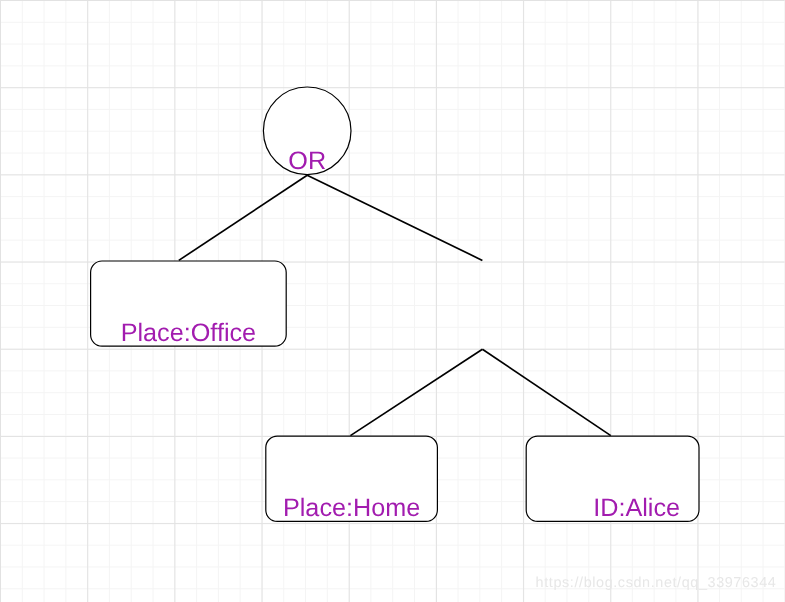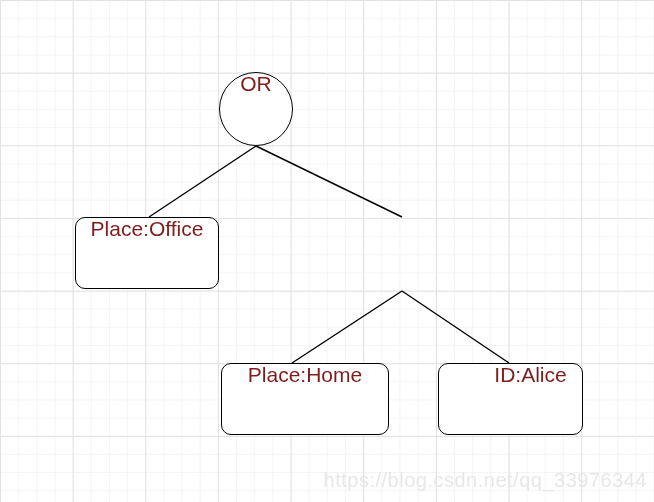--- a/index.html
+++ b/index.html
@@ -31,42 +31,42 @@
   .edge {
     stroke: #000000;
     stroke-width: 1.4;
   }
 
   .node {
     position: absolute;
     background: #ffffff;
     border: 1.7px solid #000000;
     display: flex;
-    align-items: flex-start;
+    align-items: flex-end;
     justify-content: center;
-    color: #7f1d1d;
+    color: #a21caf;
     font-size: 21px;
     line-height: 1;
     white-space: nowrap;
     cursor: default;
   }
   .node.circle { border-radius: 50%; }
   .node.rounded-rect { border-radius: 10px; }
 
   .node-or          { left: 219px; top:  72px; width:  74px; height: 74px; }
-  .node-place-office{ left:  75px; top: 217px; width: 144px; height: 72px; }
+  .node-place-office{ left:  75px; top: 217px; width: 164px; height: 72px; }
   .node-and         { left: 365px; top: 217px; width:  74px; height: 74px; }
-  .node-place-home  { left: 221px; top: 363px; width: 168px; height: 72px; }
+  .node-place-home  { left: 221px; top: 363px; width: 144px; height: 72px; }
   .node-id-alice    { left: 438px; top: 363px; width: 145px; height: 72px; padding-left: 40px; }
 
   .watermark {
     position: absolute;
     right: 7px;
     bottom: 10px;
-    font-size: 20px;
+    font-size: 12px;
     color: #e7e7e7;
     letter-spacing: 0.5px;
     user-select: none;
   }
 </style>
 </head>
 <body>
 
 <div class="canvas">
 

